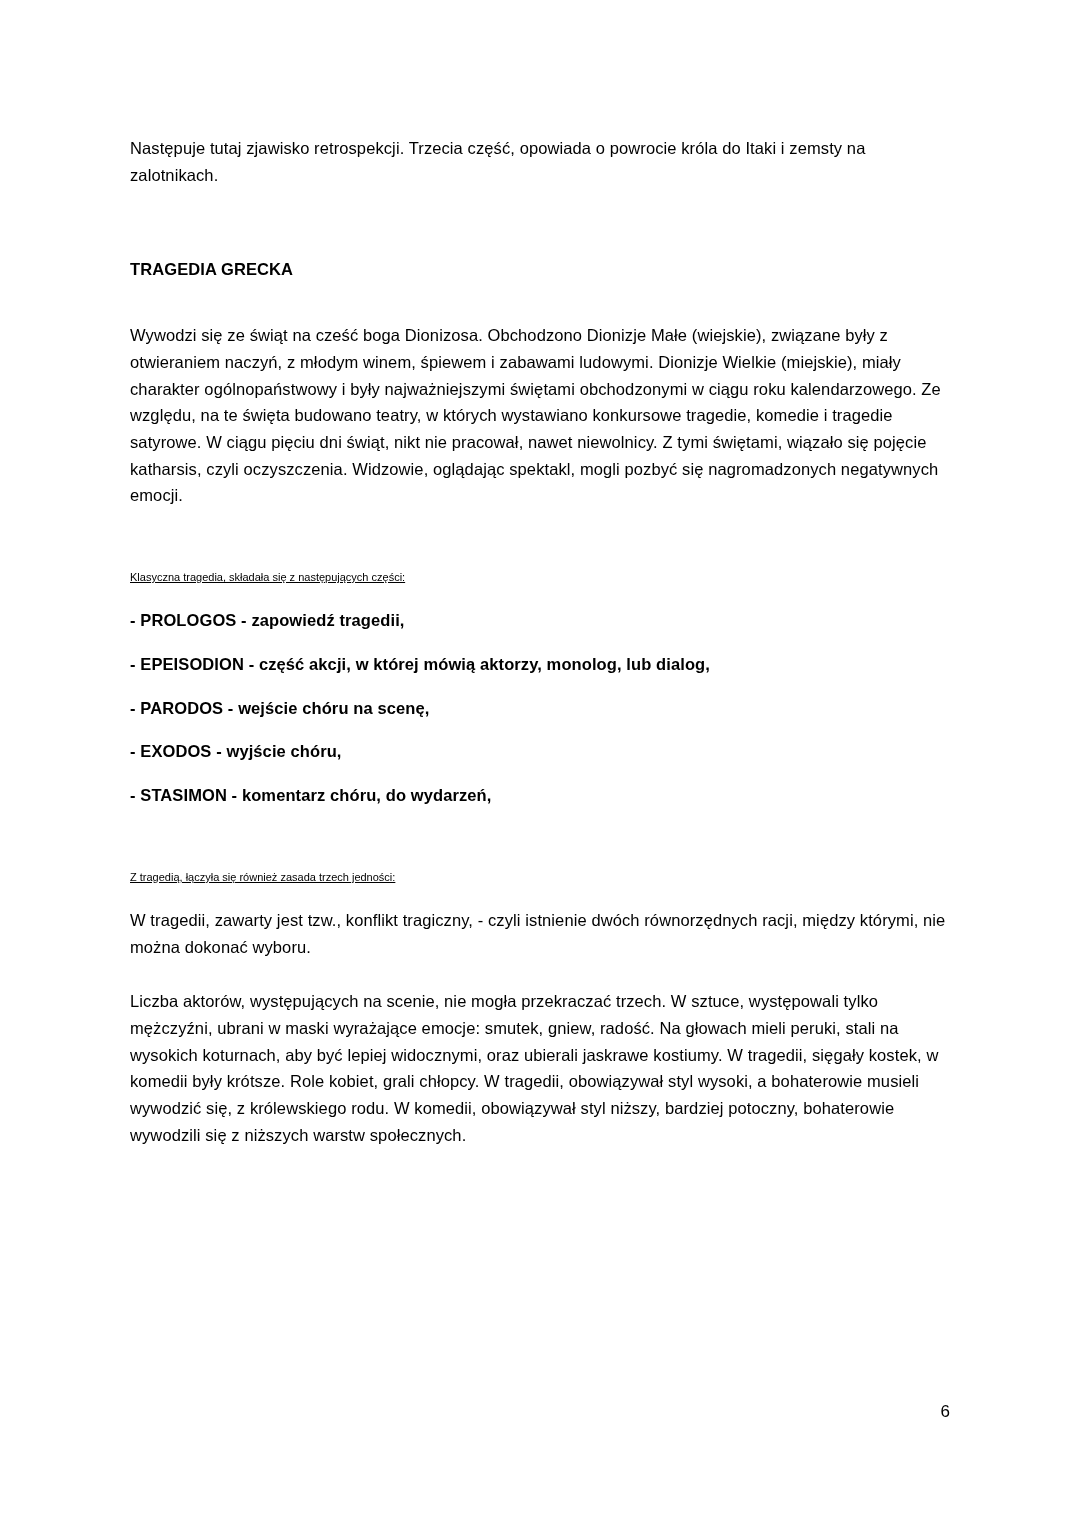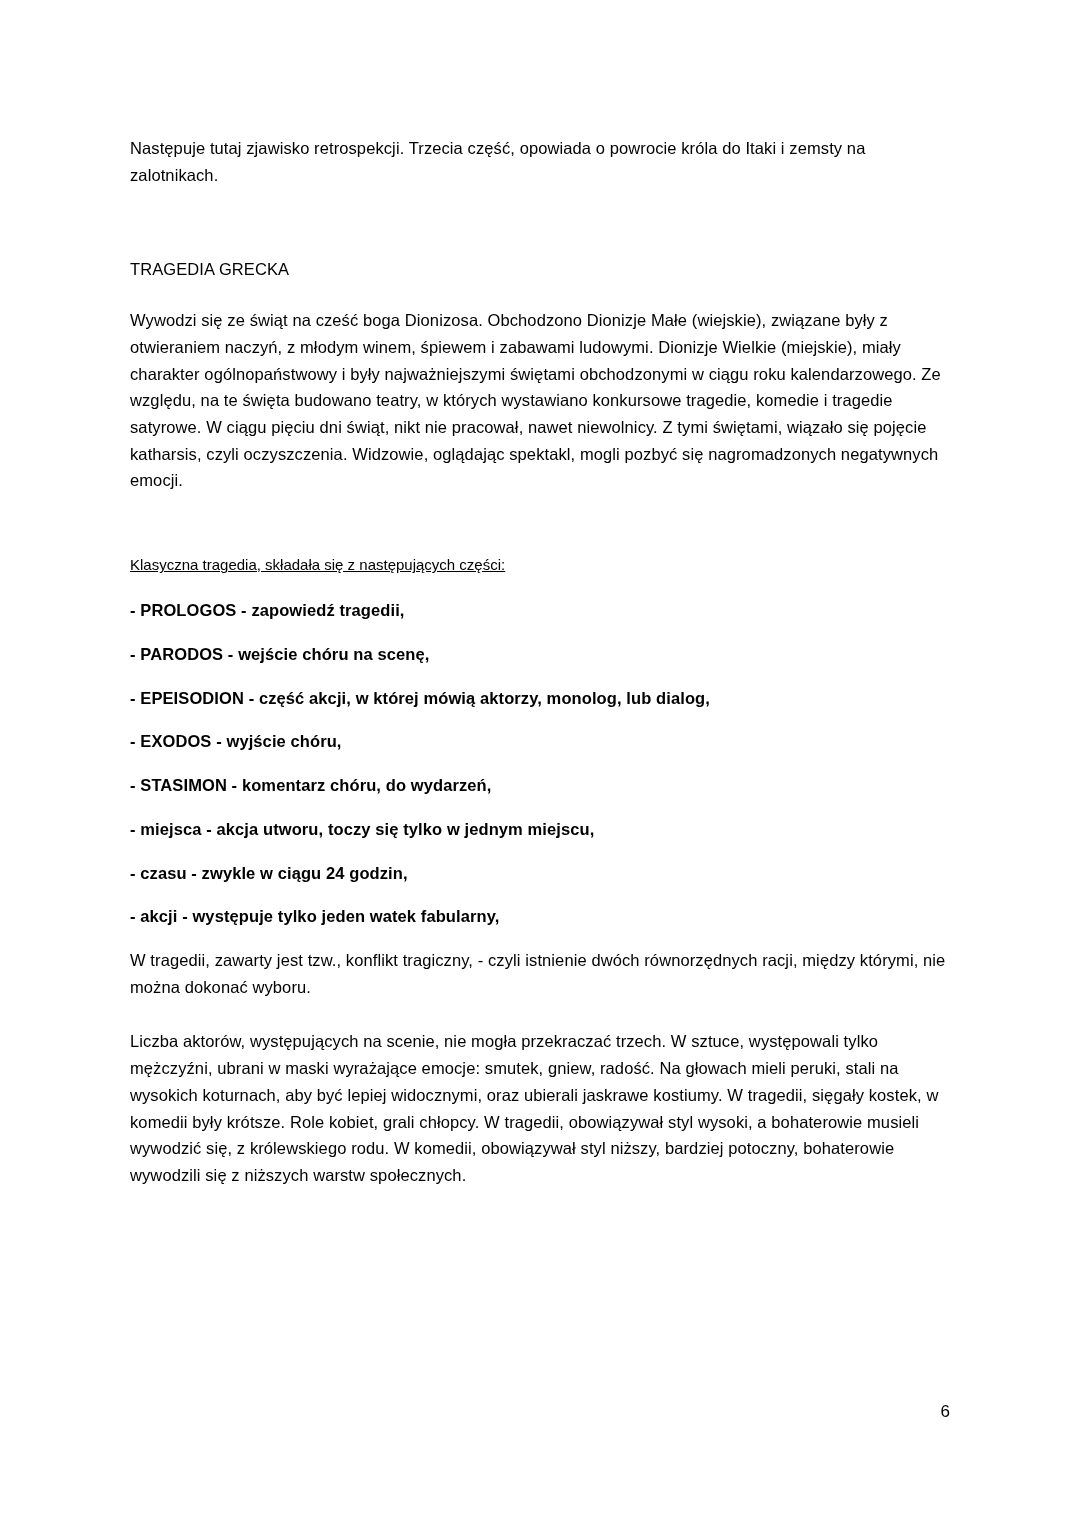--- a/index.html
+++ b/index.html
@@ -27,30 +27,30 @@
   }
   p, h2, .list-item {
     line-height: 1.62;
     letter-spacing: 0.1px;
   }
   .para {
     margin-bottom: 3px;
   }
   .section-heading {
     font-size: 16.5px;
-    font-weight: normal;
+    font-weight: bold;
     margin-top: 68px;
-    margin-bottom: 24px;
+    margin-bottom: 39px;
   }
   .body-para {
     margin-bottom: 21px;
   }
   .underlined-heading {
     font-weight: normal;
-    font-size: 15px;
+    font-size: 11px;
     text-decoration: underline;
     margin-top: 62px;
     margin-bottom: 24px;
   }
   .list-item {
     margin-bottom: 17px;
     font-weight: bold;
   }
   .list-block {
     margin-bottom: 0;
@@ -76,32 +76,28 @@
     <p class="para">Następuje tutaj zjawisko retrospekcji. Trzecia część, opowiada o powrocie króla do Itaki i zemsty na zalotnikach.</p>
 
     <h2 class="section-heading">TRAGEDIA GRECKA</h2>
 
     <p class="body-para">Wywodzi się ze świąt na cześć boga Dionizosa. Obchodzono Dionizje Małe (wiejskie), związane były z otwieraniem naczyń, z młodym winem, śpiewem i zabawami ludowymi. Dionizje Wielkie (miejskie), miały charakter ogólnopaństwowy i były najważniejszymi świętami obchodzonymi w ciągu roku kalendarzowego. Ze względu, na te święta budowano teatry, w których wystawiano konkursowe tragedie, komedie i tragedie satyrowe. W ciągu pięciu dni świąt, nikt nie pracował, nawet niewolnicy. Z tymi świętami, wiązało się pojęcie katharsis, czyli oczyszczenia. Widzowie, oglądając spektakl, mogli pozbyć się nagromadzonych negatywnych emocji.</p>
 
     <h3 class="underlined-heading">Klasyczna tragedia, składała się z następujących części:</h3>
 
     <div class="list-block">
       <p class="list-item">- PROLOGOS - zapowiedź tragedii,</p>
+      <p class="list-item">- EPEISODION - część akcji, w której mówią aktorzy, monolog, lub dialog,</p>
       <p class="list-item">- PARODOS - wejście chóru na scenę,</p>
-      <p class="list-item">- EPEISODION - część akcji, w której mówią aktorzy, monolog, lub dialog,</p>
       <p class="list-item">- EXODOS - wyjście chóru,</p>
       <p class="list-item">- STASIMON - komentarz chóru, do wydarzeń,</p>
     </div>
 
+    <h3 class="underlined-heading">Z tragedią, łączyła się również zasada trzech jedności:</h3>
 
-    <div class="list-block">
-      <p class="list-item">- miejsca - akcja utworu, toczy się tylko w jednym miejscu,</p>
-      <p class="list-item">- czasu - zwykle w ciągu 24 godzin,</p>
-      <p class="list-item">- akcji - występuje tylko jeden watek fabularny,</p>
-    </div>
 
     <p class="body-para conflict-para">W tragedii, zawarty jest tzw., konflikt tragiczny, - czyli istnienie dwóch równorzędnych racji, między którymi, nie można dokonać wyboru.</p>
 
     <p class="body-para">Liczba aktorów, występujących na scenie, nie mogła przekraczać trzech. W sztuce, występowali tylko mężczyźni, ubrani w maski wyrażające emocje: smutek, gniew, radość. Na głowach mieli peruki, stali na wysokich koturnach, aby być lepiej widocznymi, oraz ubierali jaskrawe kostiumy. W tragedii, sięgały kostek, w komedii były krótsze. Role kobiet, grali chłopcy. W tragedii, obowiązywał styl wysoki, a bohaterowie musieli wywodzić się, z królewskiego rodu. W komedii, obowiązywał styl niższy, bardziej potoczny, bohaterowie wywodzili się z niższych warstw społecznych.</p>
 
   </div>
 
   <div class="page-number">6</div>
 </div>
 

